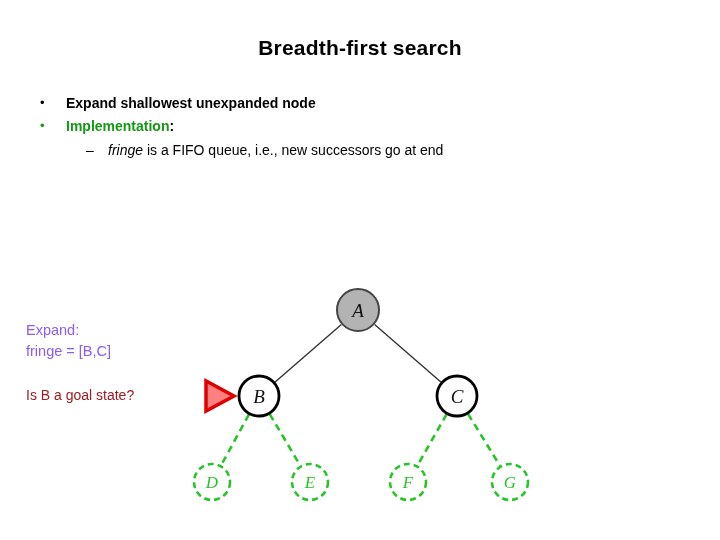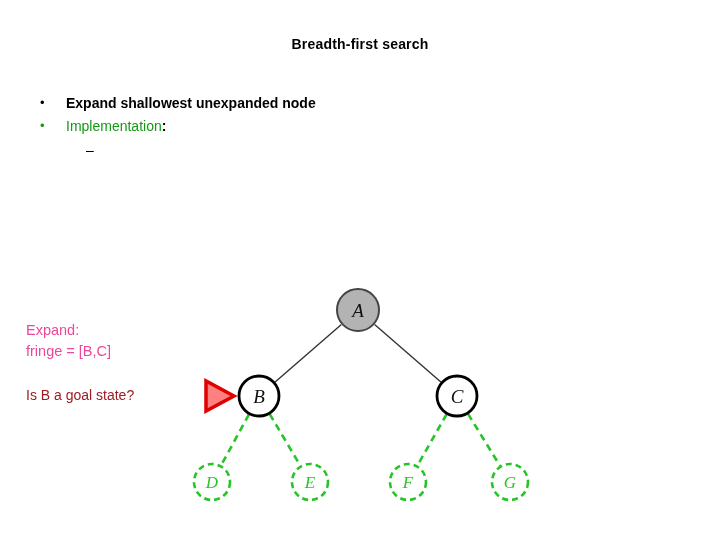--- a/index.html
+++ b/index.html
@@ -20,21 +20,21 @@
   }
 
   
   #slide-title {
     position: absolute;
     left: 0;
     top: 36px;
     width: 720px;
     text-align: center;
     font-family: "Liberation Sans", sans-serif;
-    font-size: 14px;
+    font-size: 21px;
     font-weight: bold;
     color: #000000;
     letter-spacing: 0.2px;
   }
 
   
   #bullets {
     position: absolute;
     left: 40px;
     top: 92px;
@@ -73,39 +73,39 @@
   .bullet-text {
     font-size: 14px;
     line-height: 22px;
     color: #000000;
   }
   .b-bold {
     font-weight: bold;
   }
   .b-green {
     color: #149914;
-    font-weight: normal;
+    font-weight: bold;
   }
   .b-colon {
     color: #000000;
     font-weight: bold;
   }
   .b-italic {
     font-style: italic;
   }
   .b-plain {
     font-weight: normal;
   }
 
   
   #annotations {
     position: absolute;
     left: 26px;
     top: 320px;
-    color: #ec4899;
+    color: #8b5cf6;
     font-size: 14.5px;
     line-height: 21px;
   }
   .anno-line {
     white-space: pre;
   }
   #anno-question {
     position: absolute;
     left: 26px;
     top: 385px;
@@ -165,20 +165,21 @@
       <span class="bullet-text b-bold">Expand shallowest unexpanded node</span>
     </div>
 
     <div class="bullet-row level1">
       <span class="bullet-mark green">•</span>
       <span class="bullet-text"><span class="b-green">Implementation</span><span class="b-colon">:</span></span>
     </div>
 
     <div class="bullet-row level2">
       <span class="bullet-mark dash">–</span>
+      <span class="bullet-text b-plain"><span class="b-italic">fringe</span><span> is a FIFO queue, i.e., new successors go at end</span></span>
     </div>
 
   </div>
 
   <div id="annotations">
     <div class="anno-line">Expand:</div>
     <div class="anno-line">fringe = [B,C]</div>
   </div>
 
   <div id="anno-question">Is B a goal state?</div>

